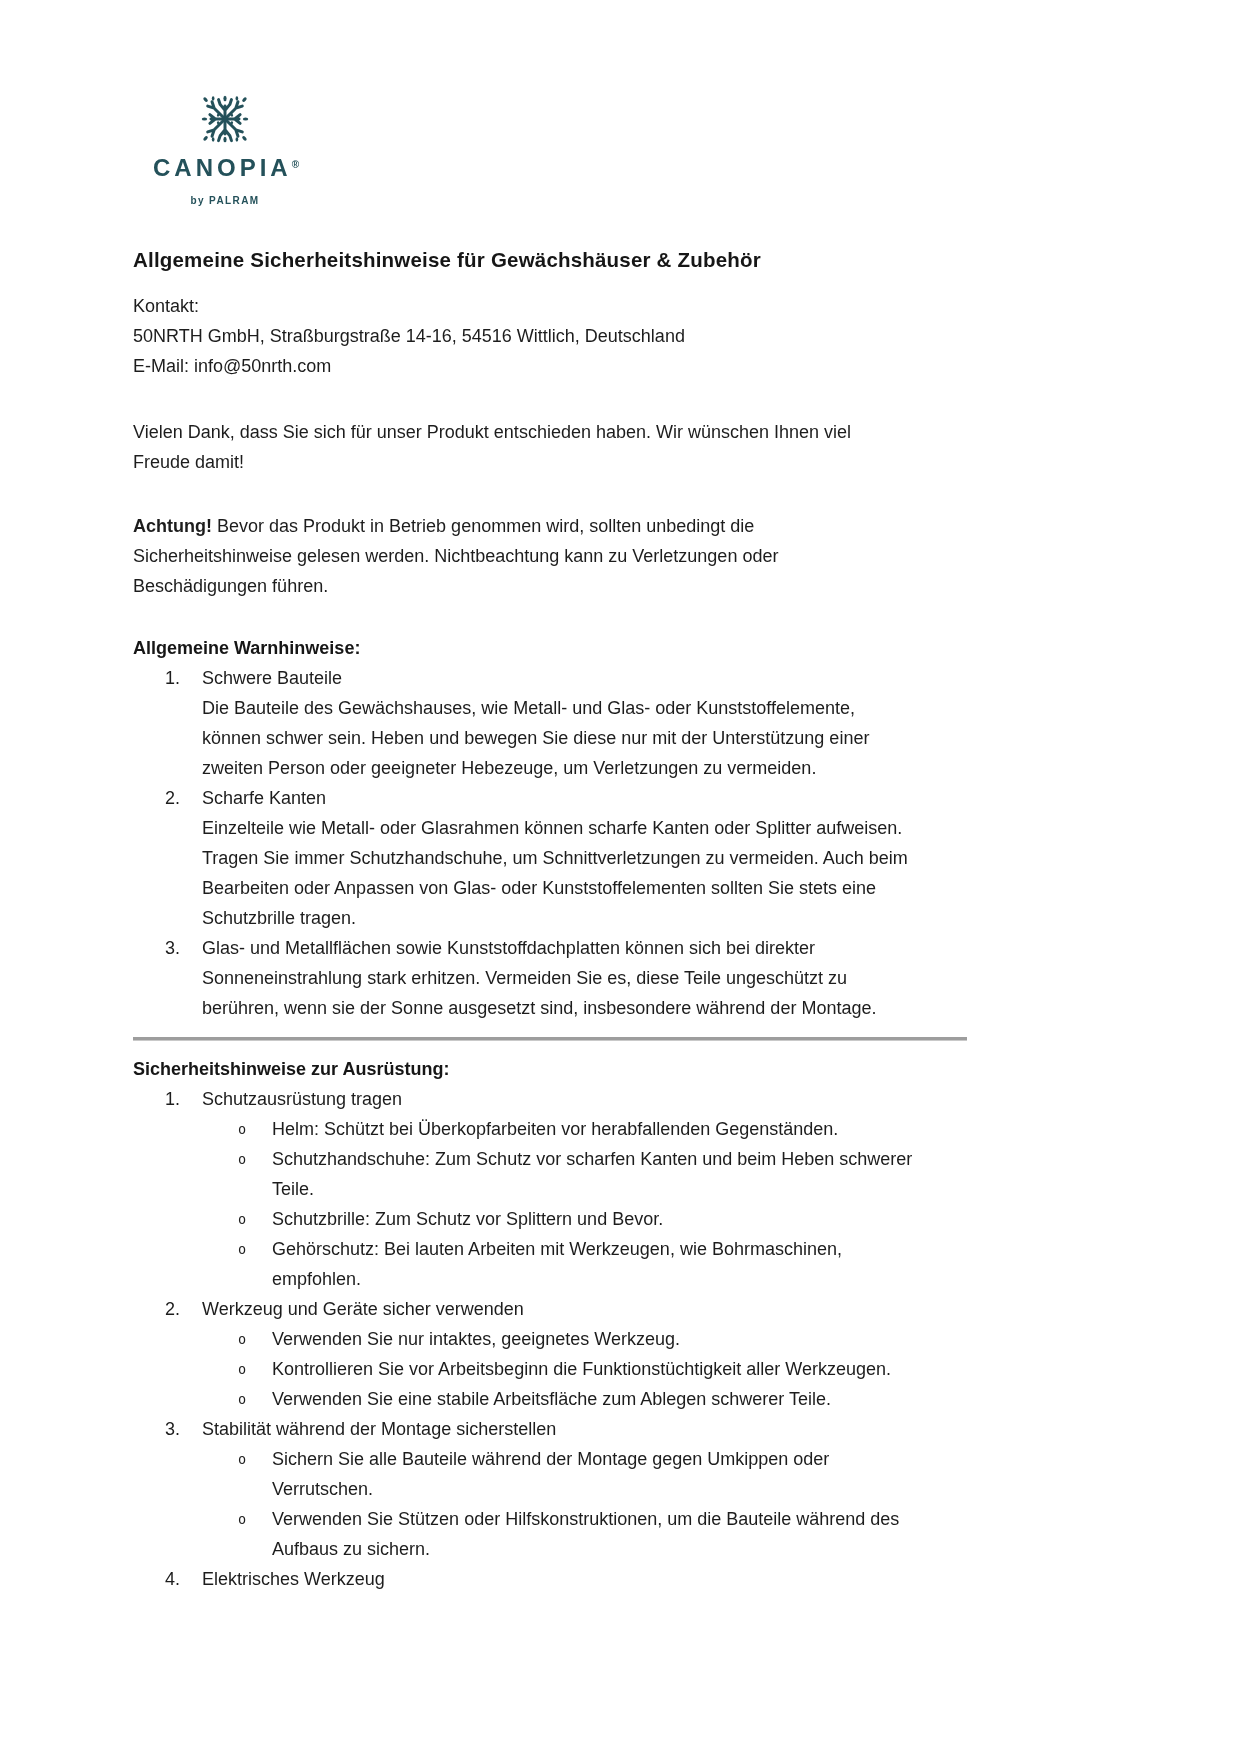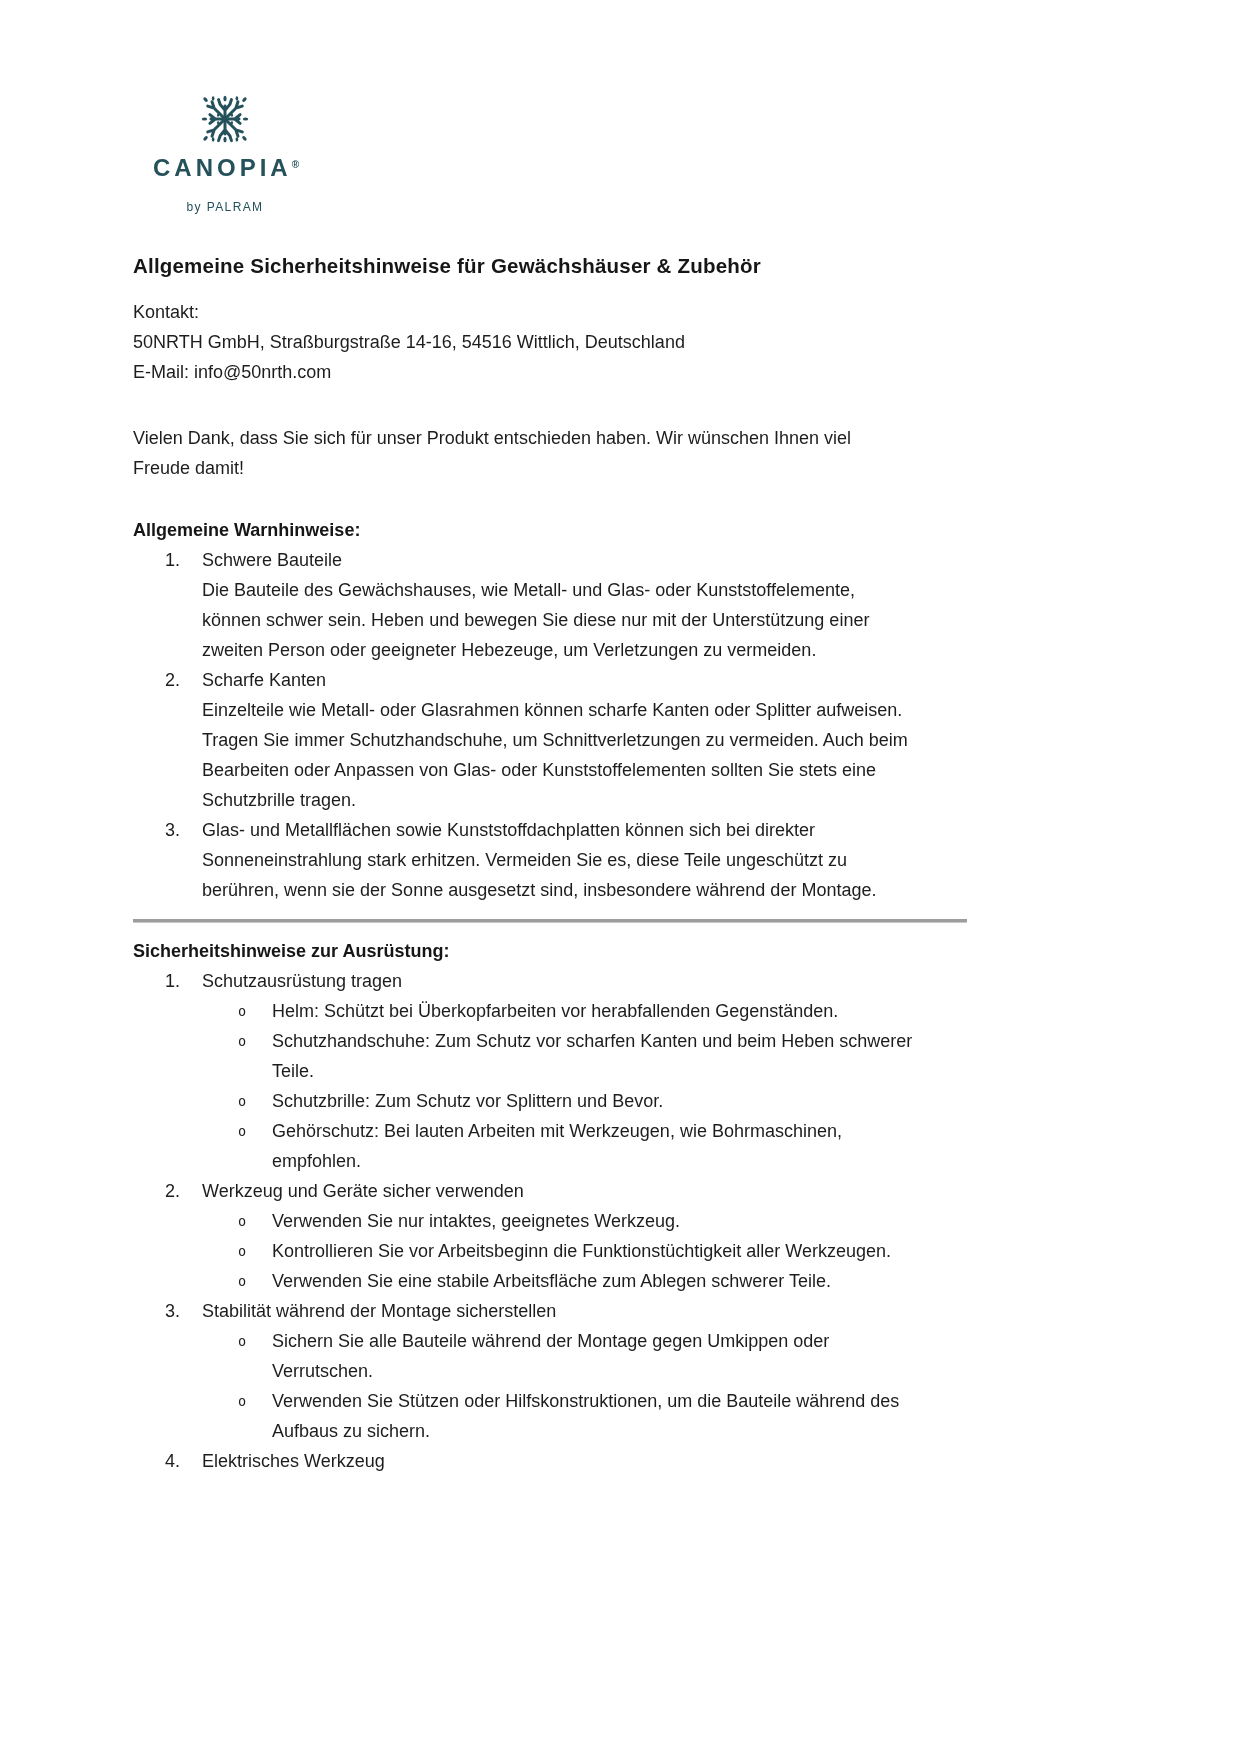--- a/index.html
+++ b/index.html
@@ -17,22 +17,22 @@
   }
   
   .logo { width: 144px; margin-left: 20px; text-align: center; }
   .logo-icon { display: block; margin: 0 auto 6px auto; }
   .brand {
     font-size: 24px; font-weight: 700; letter-spacing: 4px;
     color: #24515a; line-height: 26px; white-space: nowrap;
   }
   .brand sup { font-size: 10px; letter-spacing: 0; vertical-align: 8px; }
   .byline {
-    font-size: 12px; font-weight: 400; letter-spacing: 1.4px;
-    color: #24515a; line-height: 16px; margin-top: 18px;
+    font-size: 10px; font-weight: 700; letter-spacing: 1.4px;
+    color: #24515a; line-height: 16px; margin-top: 12px;
   }
   
   .doc-title {
     margin: 36px 0 16px 0;
     font-size: 20.5px; font-weight: 700; line-height: 30px; color: #161616;
     letter-spacing: 0.2px;
   }
   .contact-block { line-height: 30px; }
   .para { margin: 0; }
   .intro { margin-top: 36px; }
@@ -116,20 +116,23 @@
 
   <div class="contact-block">
     <div>Kontakt:</div>
     <div>50NRTH GmbH, Straßburgstraße 14-16, 54516 Wittlich, Deutschland</div>
     <div>E-Mail: info@50nrth.com</div>
   </div>
 
   <p class="para intro preline">Vielen Dank, dass Sie sich für unser Produkt entschieden haben. Wir wünschen Ihnen viel
 Freude damit!</p>
 
+  <p class="para warning"><b class="inline-label">Achtung!</b> <span class="preline">Bevor das Produkt in Betrieb genommen wird, sollten unbedingt die
+Sicherheitshinweise gelesen werden. Nichtbeachtung kann zu Verletzungen oder
+Beschädigungen führen.</span></p>
 
   <h2 class="section-heading">Allgemeine Warnhinweise:</h2>
   <ol class="num-list">
     <li>
       <div class="item-title">Schwere Bauteile</div>
       <div class="item-body">Die Bauteile des Gewächshauses, wie Metall- und Glas- oder Kunststoffelemente,
 können schwer sein. Heben und bewegen Sie diese nur mit der Unterstützung einer
 zweiten Person oder geeigneter Hebezeuge, um Verletzungen zu vermeiden.</div>
     </li>
     <li>

